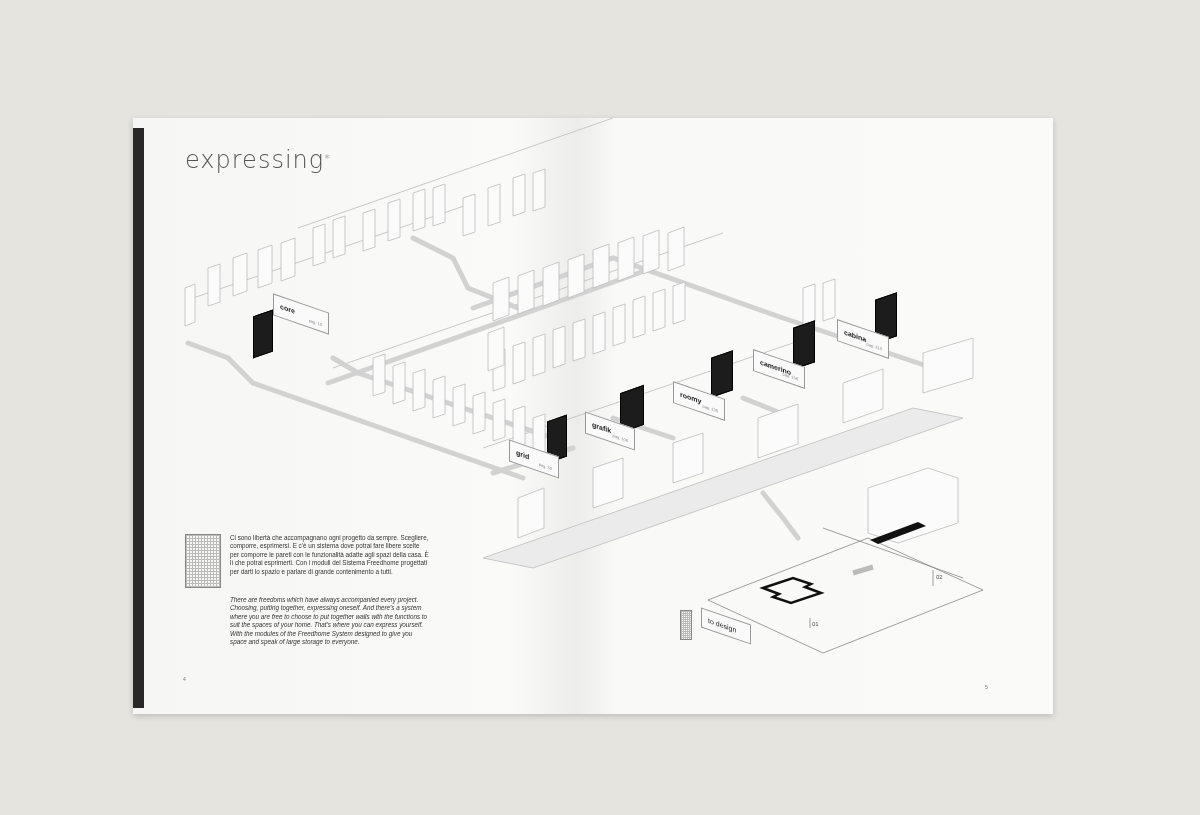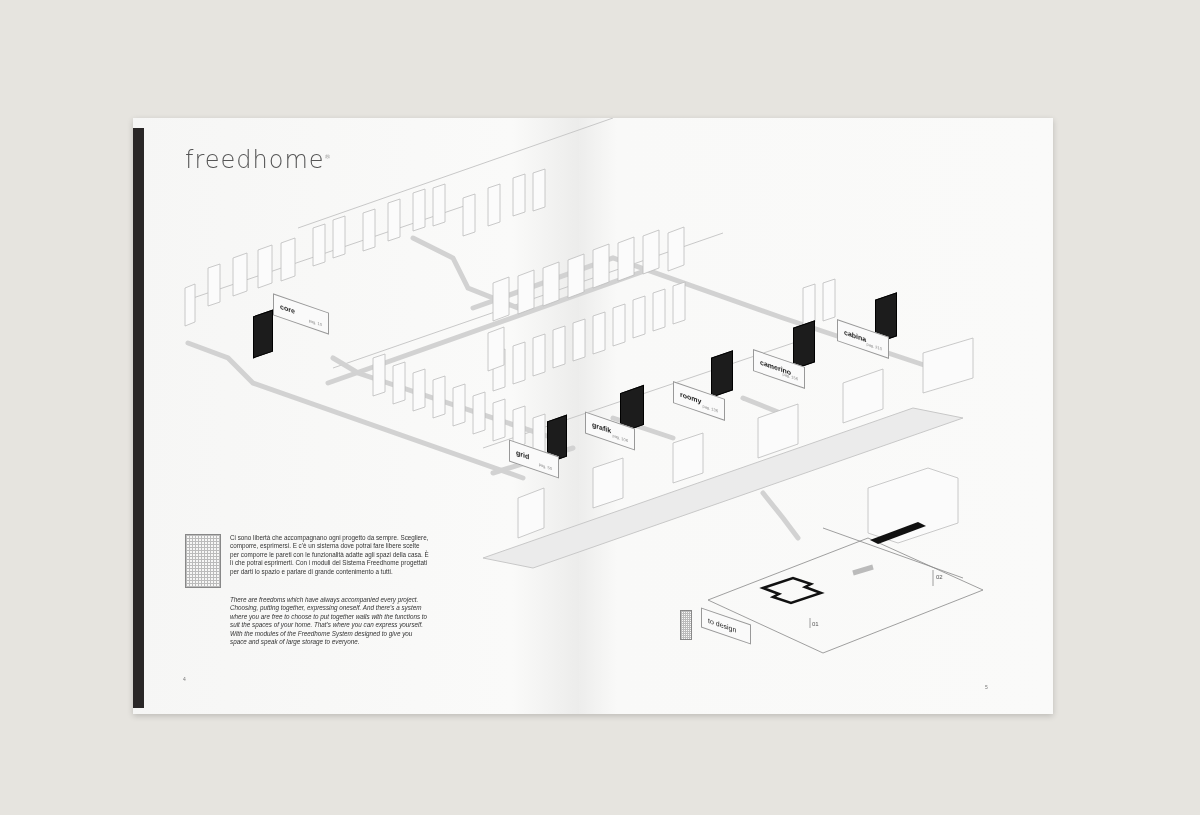--- a/index.html
+++ b/index.html
@@ -25,21 +25,21 @@
   .callout{position:absolute;font-size:6px;color:#555;}
 </style>
 </head>
 <body>
 
 <div class="spread">
   <div class="shadow"></div>
 
   <div class="page page-left">
     <div class="spine-bar"></div>
-    <div class="logo"><span>freedhome</span><sup>®</sup></div>
+    <div class="logo"><span>expressing</span><sup>®</sup></div>
     <div class="grid-icon" style="left:52px;top:416px;"></div>
     <div class="text-it">Ci sono libertà che accompagnano ogni progetto da sempre. Scegliere, comporre, esprimersi. E c'è un sistema dove potrai fare libere scelte per comporre le pareti con le funzionalità adatte agli spazi della casa. È lì che potrai esprimerti. Con i moduli del Sistema Freedhome progettati per darti lo spazio e parlare di grande contenimento a tutti.</div>
     <div class="text-en">There are freedoms which have always accompanied every project. Choosing, putting together, expressing oneself. And there's a system where you are free to choose to put together walls with the functions to suit the spaces of your home. That's where you can express yourself. With the modules of the Freedhome System designed to give you space and speak of large storage to everyone.</div>
     <div class="pnum" style="left:50px;top:558px;">4</div>
   </div>
 
   <div class="page page-right">
     <div class="pnum" style="left:406px;top:566px;">5</div>
   </div>
 

